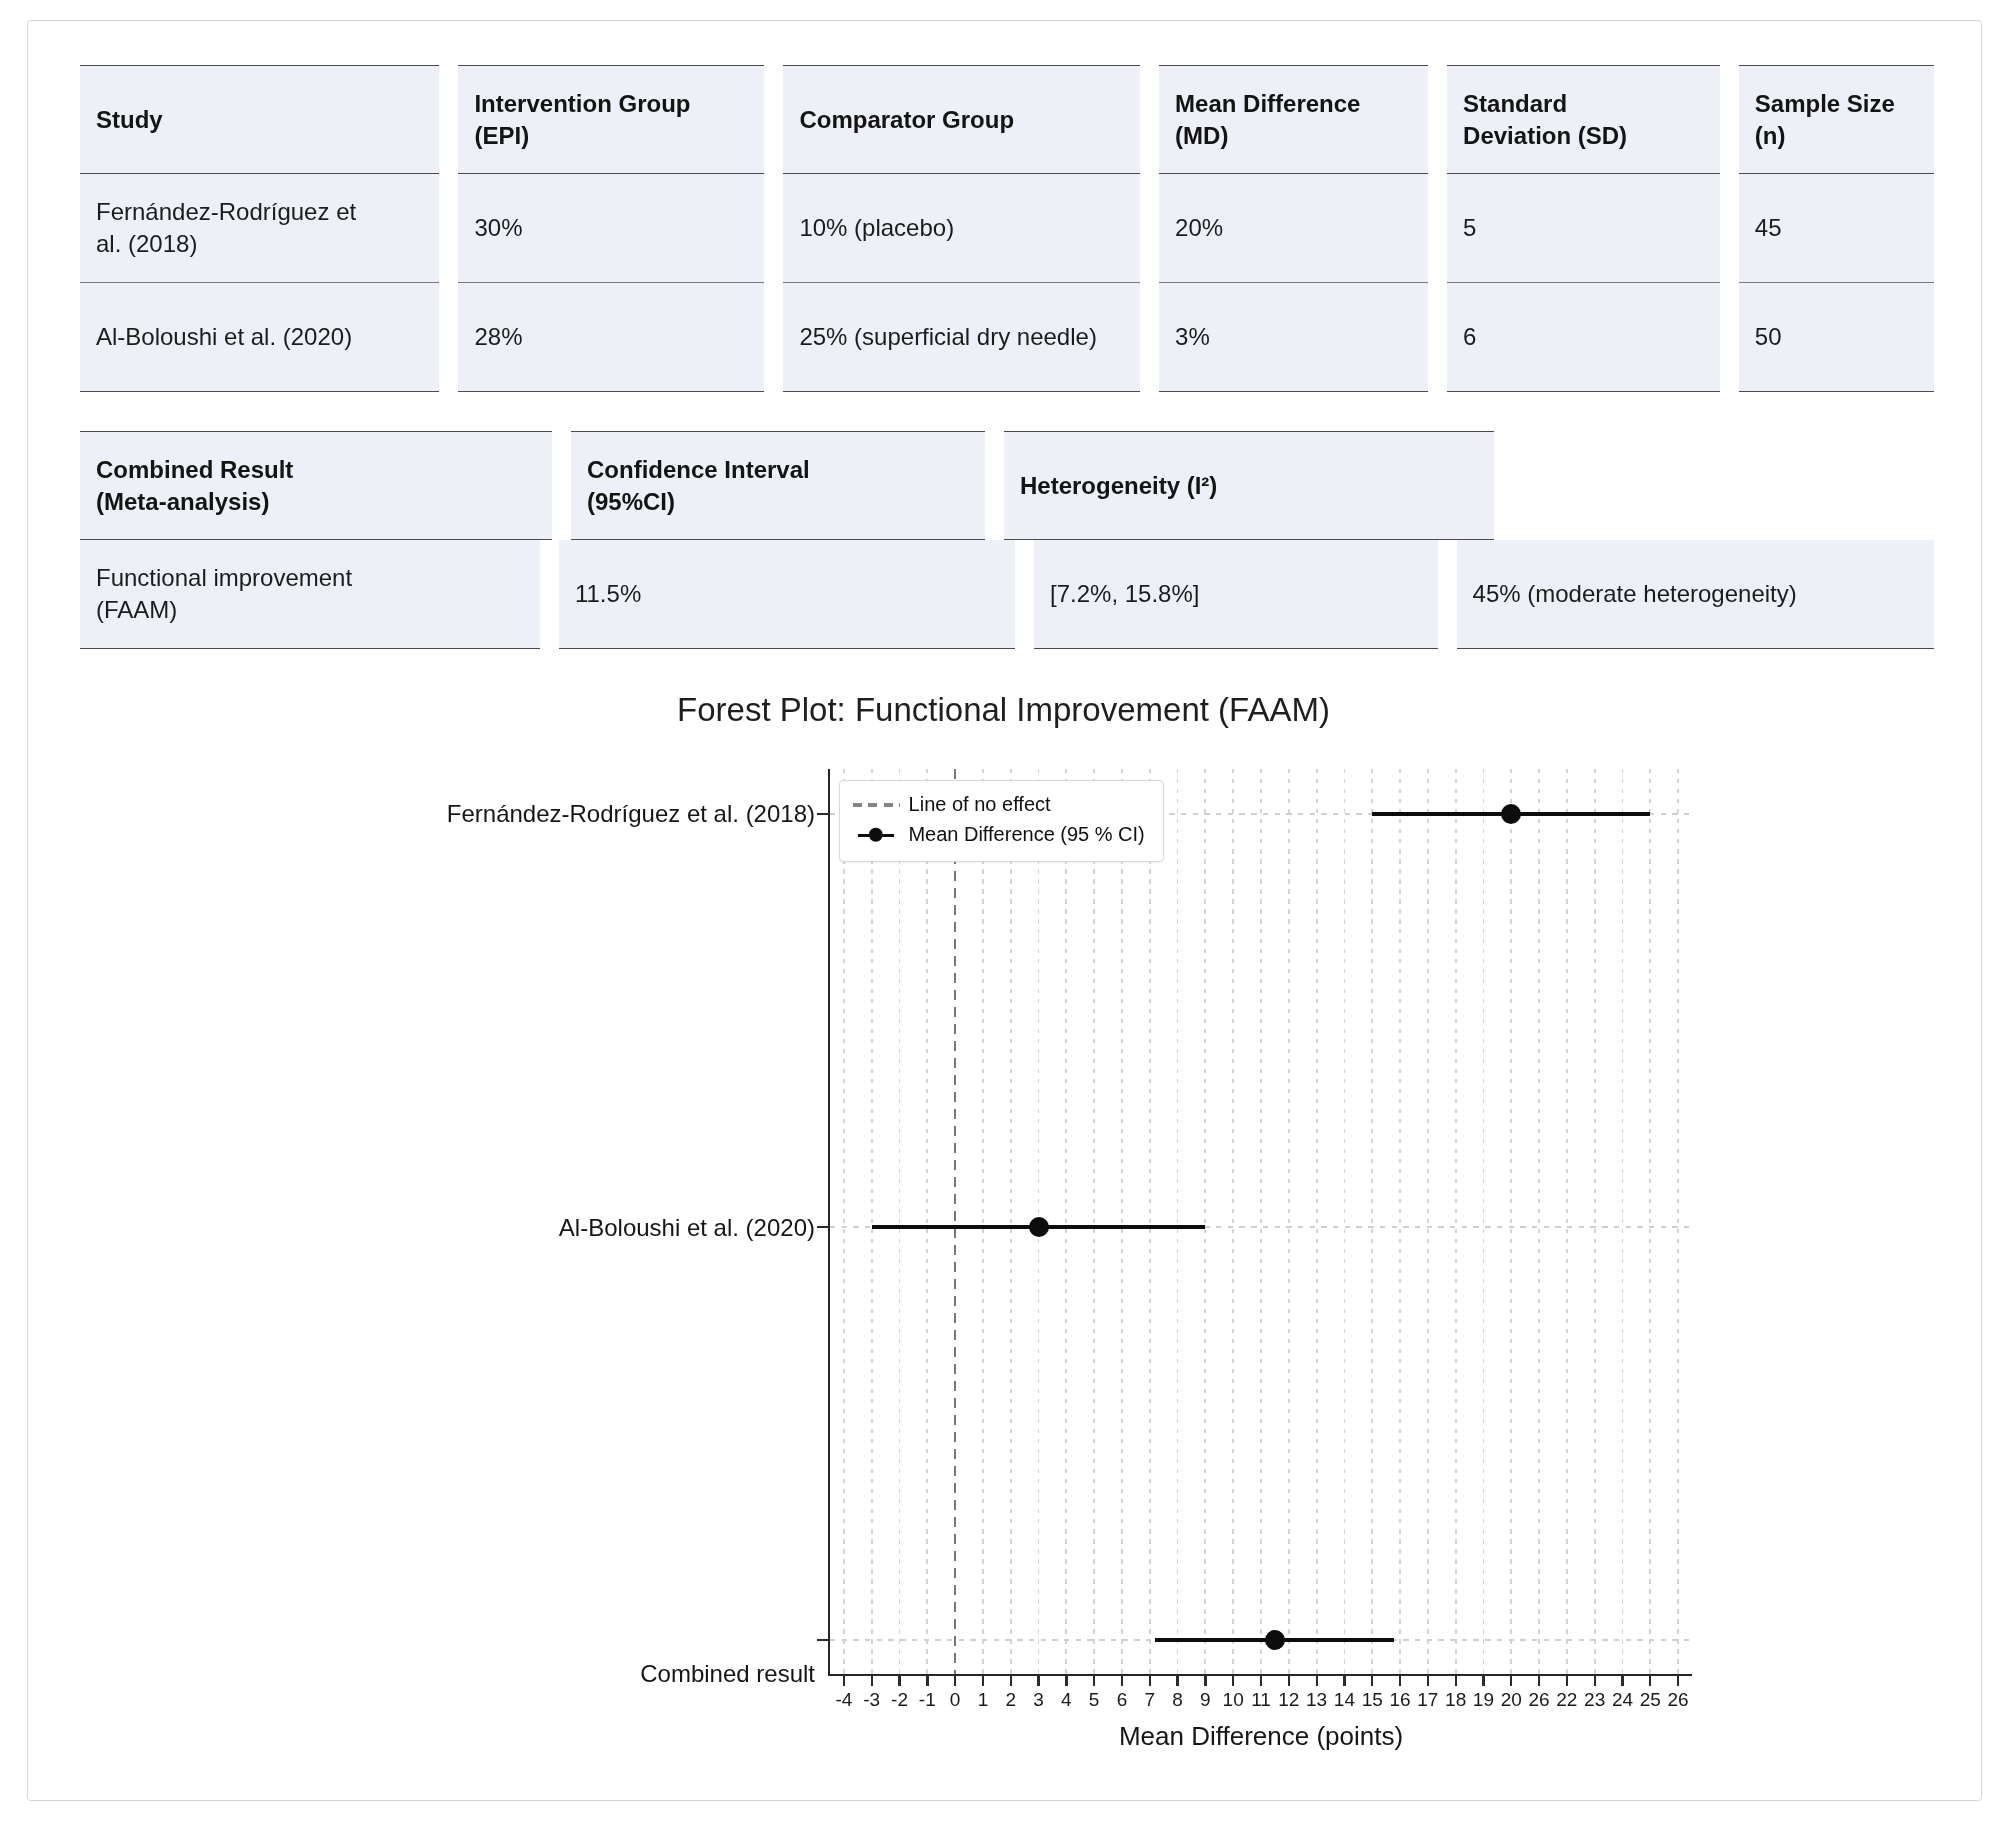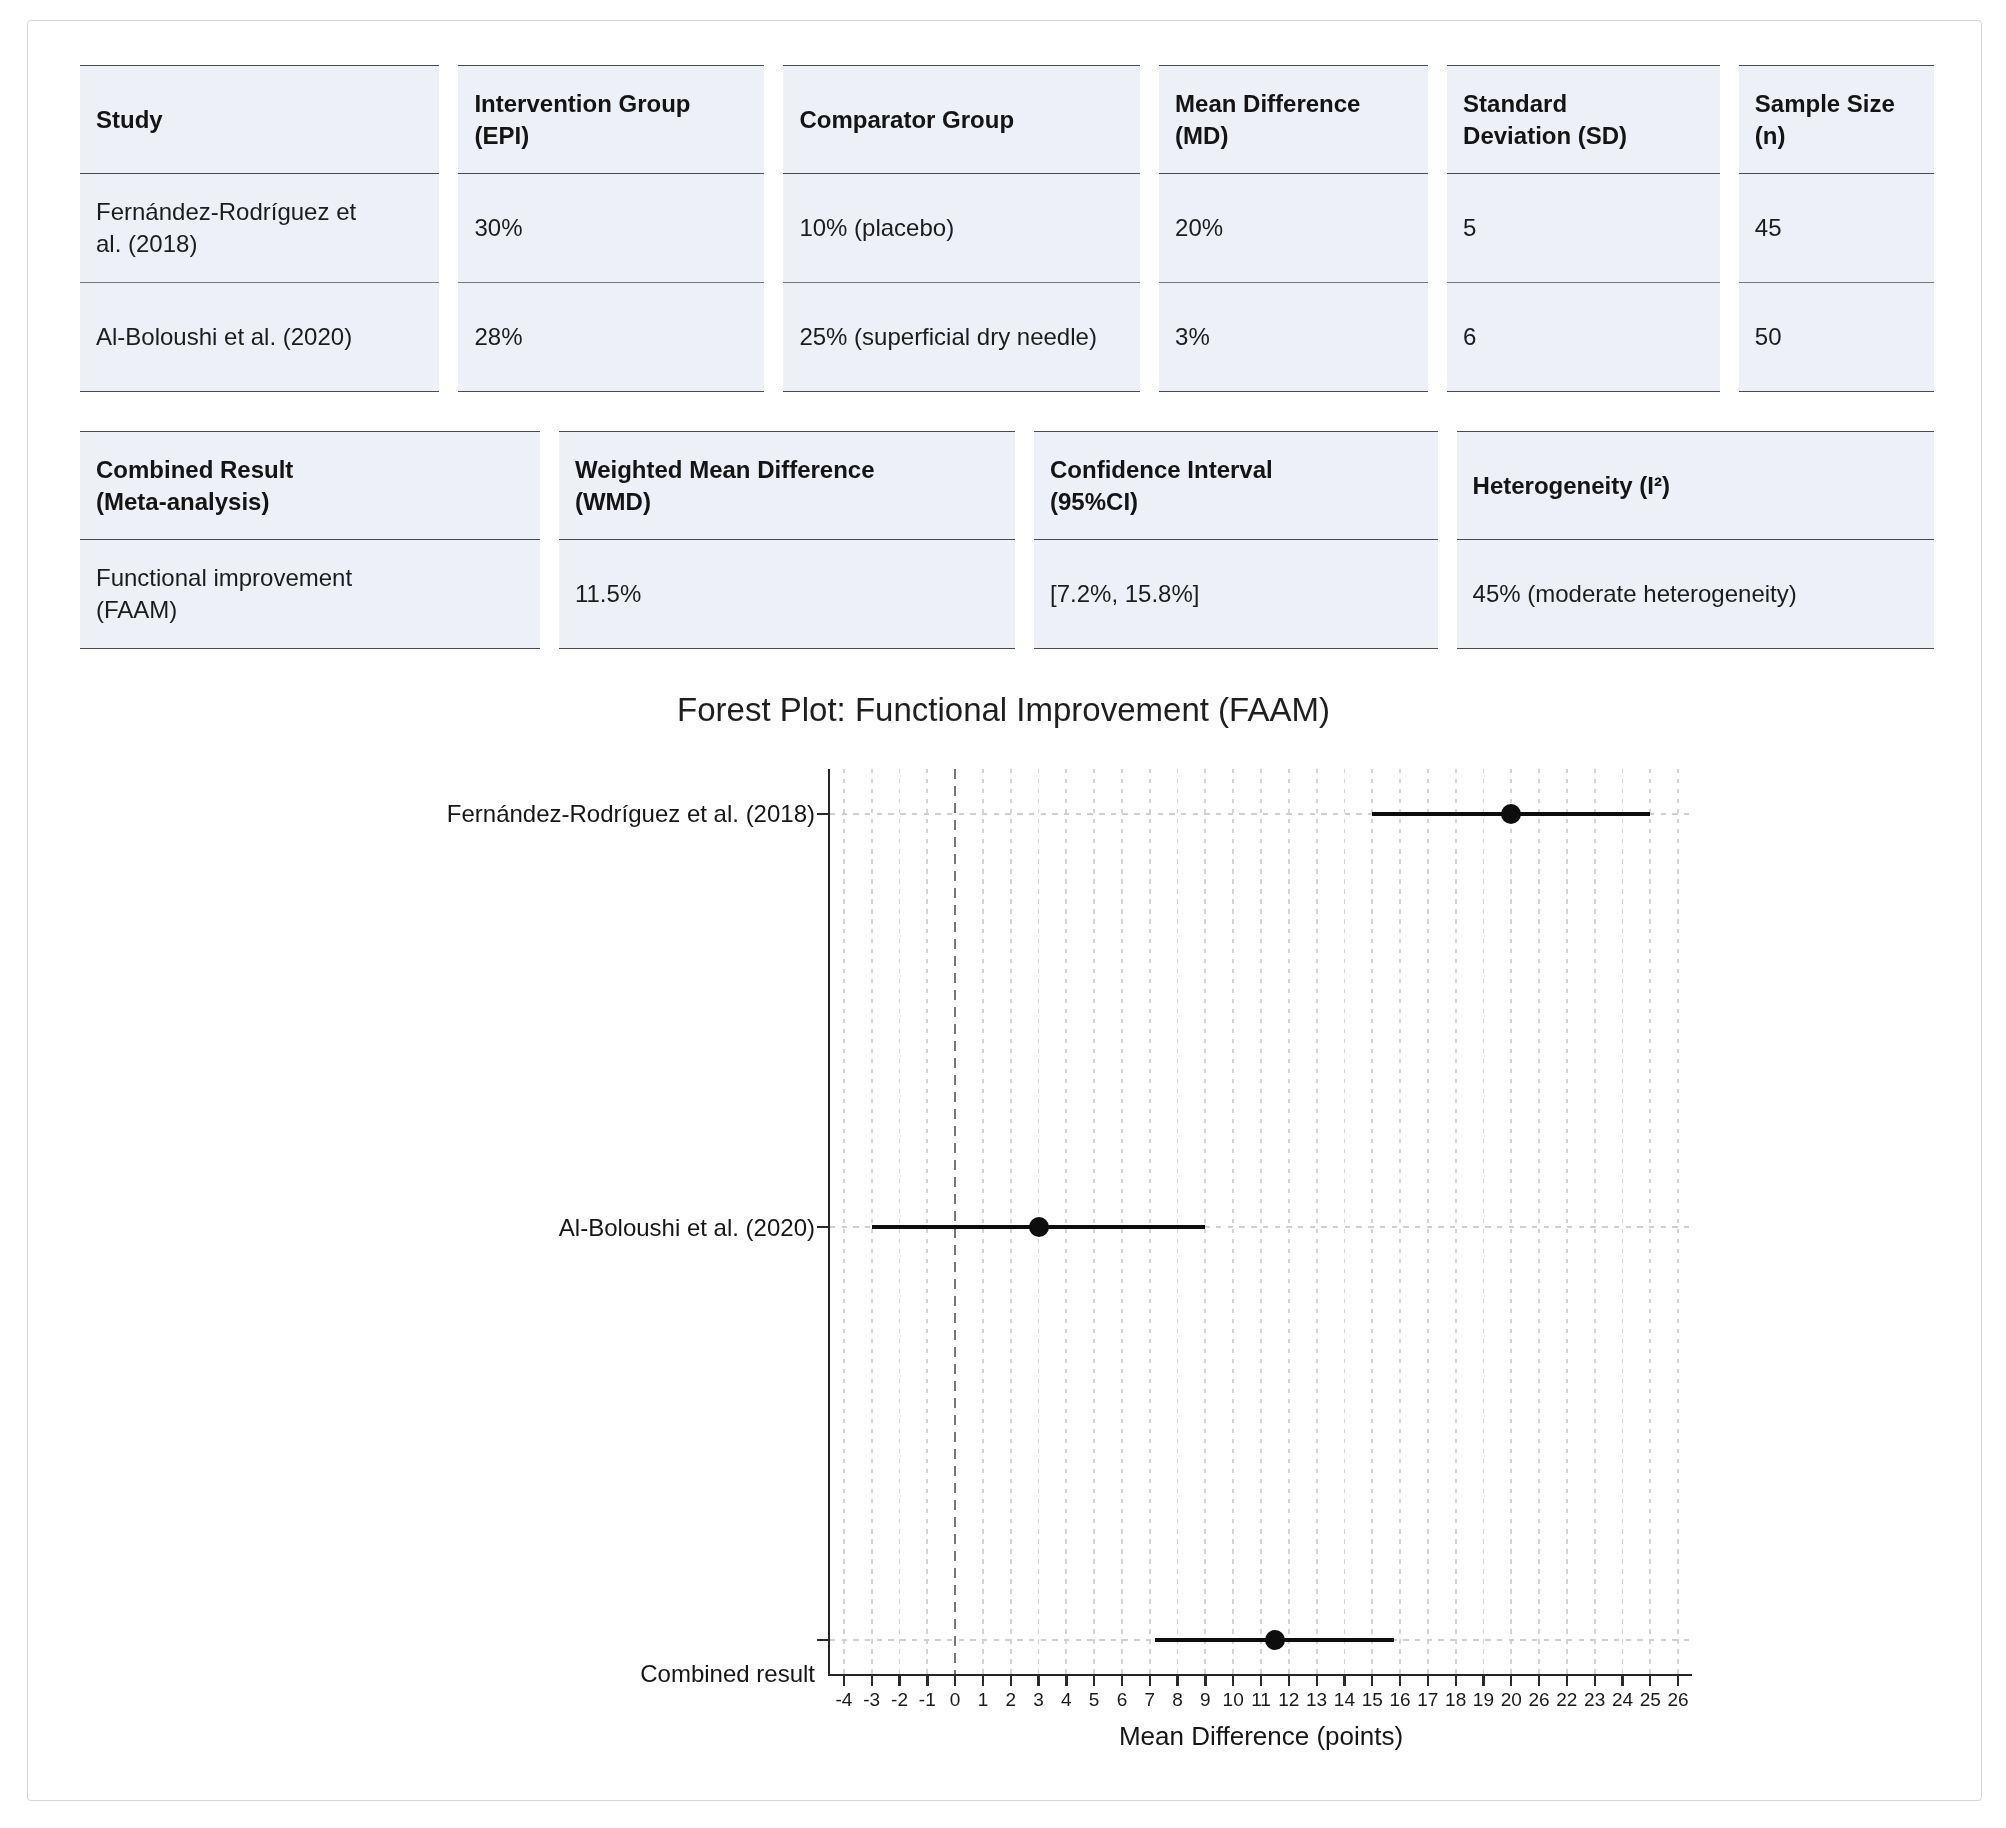--- a/index.html
+++ b/index.html
@@ -141,23 +141,20 @@
         <div class="cell t1 col5 dat r1 lastrow">
           <span class="in">50</span>
         </div>
       </div>
     </div>
 
   <div class="tbl" id="table2">
       <div class="trow">
         <div class="cell t2 col0 hdr r0">
           <span class="in">Combined Result (Meta-analysis)</span>
-        </div>
-        <div class="cell t2 col1 hdr r0">
-          <span class="in">Weighted Mean Difference (WMD)</span>
         </div>
         <div class="cell t2 col2 hdr r0">
           <span class="in">Confidence Interval (95%CI)</span>
         </div>
         <div class="cell t2 col3 hdr r0">
           <span class="in">Heterogeneity (I²)</span>
         </div>
       </div>
       <div class="trow">
         <div class="cell t2 col0 dat r0 lastrow">
@@ -277,20 +274,33 @@
       <div class="ci-line" style="left: 62.9032%; width: 32.2581%; top: calc(4.96% - 2.3px);"></div>
       <div class="mean-dot" style="left: 79.0323%; top: 4.96%;"></div>
       <div class="gridline-h" style="top: calc(50.6% - 0.9px);"></div>
       <div class="y-tick" style="top: calc(50.6% - 1.1px);"></div>
       <div class="ci-line" style="left: 4.83871%; width: 38.7097%; top: calc(50.6% - 2.3px);"></div>
       <div class="mean-dot" style="left: 24.1935%; top: 50.6%;"></div>
       <div class="gridline-h" style="top: calc(96.23% - 0.9px);"></div>
       <div class="y-tick" style="top: calc(96.23% - 1.1px);"></div>
       <div class="ci-line" style="left: 37.7419%; width: 27.7419%; top: calc(96.23% - 2.3px);"></div>
       <div class="mean-dot" style="left: 51.6129%; top: 96.23%;"></div>
+      <div class="legend">
+      <div class="lrow">
+        <span class="l-dash"></span>
+        <span class="l-txt">Line of no effect</span>
+      </div>
+      <div class="lrow">
+        <span class="l-marker">
+            <i class="l-line"></i>
+            <i class="l-dot"></i>
+          </span>
+        <span class="l-txt">Mean Difference (95 % CI)</span>
+      </div>
+    </div>
       <div class="xlabel">Mean Difference (points)</div>
     </div>
 
 <div class="ylab" style="top: 775px;">Fernández-Rodríguez et al. (2018)</div>
     <div class="ylab" style="top: 1189px;">Al-Boloushi et al. (2020)</div>
     <div class="ylab" style="top: 1603px; margin-top: 32px;">Combined result</div>
   </div>
 
 
 </body></html>

